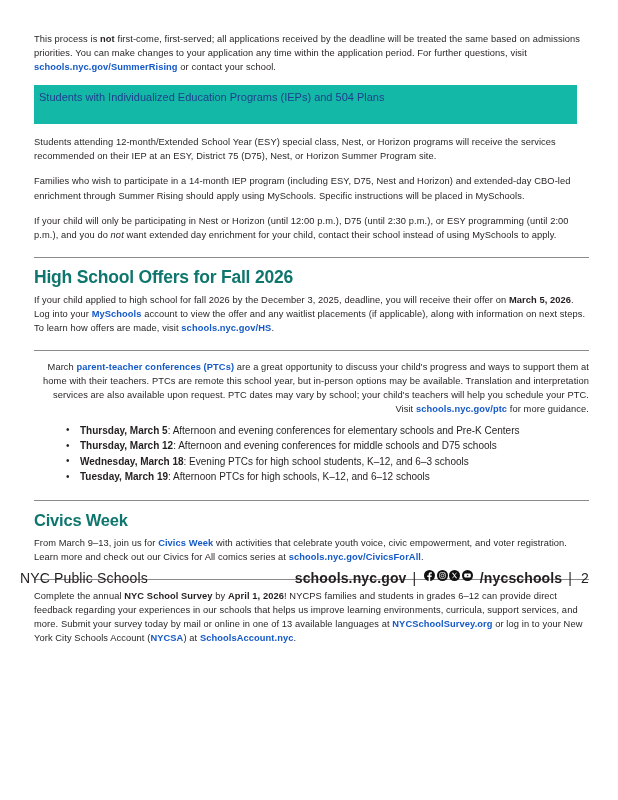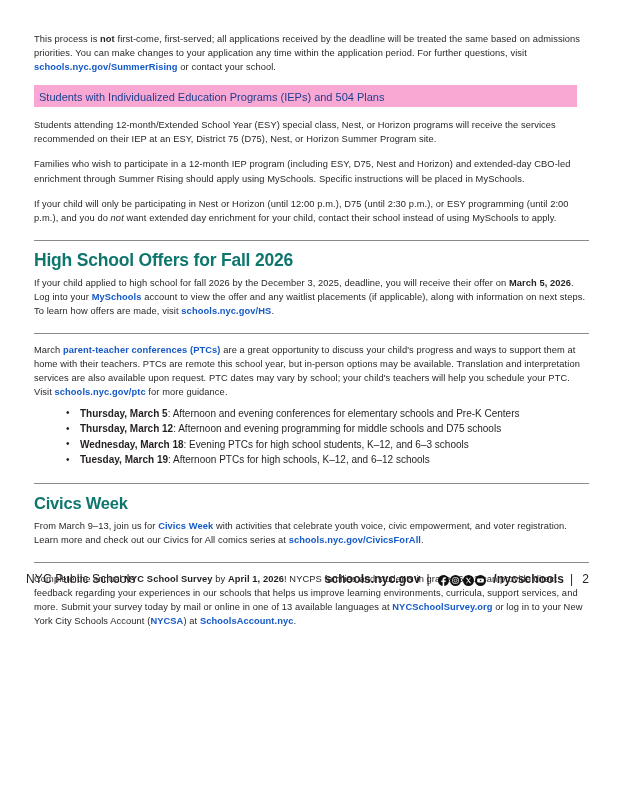--- a/index.html
+++ b/index.html
@@ -23,36 +23,36 @@
   }
 
   
   p.body-text {
     margin: 0 0 11px 0;
     font-size: 9.3px;
     line-height: 14.1px;
     color: #231f20;
     letter-spacing: 0.01em;
   }
-  p.body-text.tight { margin-bottom: 5px; }
+  p.body-text.tight { margin-bottom: 5px; text-align: right; }
   .b { font-weight: bold; }
   .i { font-style: italic; }
   a.link {
     color: #1559c7;
     font-weight: bold;
     text-decoration: none;
   }
 
   
   .band {
-    background: #f9a8d4;
+    background: #14b8a6;
     color: #1d3f8f;
     font-size: 11px;
     line-height: 20px;
-    padding: 2px 0 0 5px;
+    padding: 2px 0 17px 5px;
     margin: 4px 12px 11px 0;
     font-weight: normal;
   }
 
   
   hr.rule {
     border: none;
     border-top: 1.1px solid #8a8a8a;
     margin: 15px 0 9px 0;
   }
@@ -86,34 +86,34 @@
     position: absolute;
     left: -14px;
     top: -0.5px;
     font-size: 10px;
     color: #231f20;
   }
 
   
   .footer {
     position: absolute;
-    left: 26px;
+    left: 20px;
     right: 29px;
     bottom: 38px;
     display: flex;
     align-items: center;
     justify-content: space-between;
-    font-size: 12px;
+    font-size: 14px;
     color: #231f20;
     margin-top: 40px;
   }
   .footer-left { letter-spacing: 0.01em; }
   .footer-right {
     display: flex;
-    align-items: flex-end;
+    align-items: flex-start;
     gap: 5px;
     font-weight: bold;
     letter-spacing: 0.01em;
   }
   .footer-right .sep {
     color: #231f20;
     font-weight: normal;
     margin: 0 1px;
   }
   .socials {
@@ -128,33 +128,33 @@
 </head>
 <body>
 
 <div class="page">
 
   <p class="body-text"><span>This process is </span><span class="b">not</span><span> first-come, first-served; all applications received by the deadline will be treated the same based on admissions priorities. You can make changes to your application any time within the application period. For further questions, visit </span><a class="link" href="#">schools.nyc.gov/SummerRising</a><span> or contact your school.</span></p>
 
   <div class="band">Students with Individualized Education Programs (IEPs) and 504 Plans</div>
 
   <p class="body-text">Students attending 12-month/Extended School Year (ESY) special class, Nest, or Horizon programs will receive the services recommended on their IEP at an ESY, District 75 (D75), Nest, or Horizon Summer Program site.</p>
-  <p class="body-text">Families who wish to participate in a 12-month IEP program (including ESY, D75, Nest and Horizon) and extended-day CBO-led enrichment through Summer Rising should apply using MySchools. Specific instructions will be placed in MySchools.</p>
+  <p class="body-text">Families who wish to participate in a 14-month IEP program (including ESY, D75, Nest and Horizon) and extended-day CBO-led enrichment through Summer Rising should apply using MySchools. Specific instructions will be placed in MySchools.</p>
   <p class="body-text"><span>If your child will only be participating in Nest or Horizon (until 12:00 p.m.), D75 (until 2:30 p.m.), or ESY programming (until 2:00 p.m.), and you do </span><span class="i">not</span><span> want extended day enrichment for your child, contact their school instead of using MySchools to apply.</span></p>
 
   <hr class="rule">
   <h2 class="section-title">High School Offers for Fall 2026</h2>
   <p class="body-text"><span>If your child applied to high school for fall 2026 by the December 3, 2025, deadline, you will receive their offer on </span><span class="b">March 5, 2026</span><span>. Log into your </span><a class="link" href="#">MySchools</a><span> account to view the offer and any waitlist placements (if applicable), along with information on next steps. To learn how offers are made, visit </span><a class="link" href="#">schools.nyc.gov/HS</a><span>.</span></p>
 
   <hr class="rule">
   <p class="body-text tight"><span>March </span><a class="link" href="#">parent-teacher conferences (PTCs)</a><span> are a great opportunity to discuss your child's progress and ways to support them at home with their teachers. PTCs are remote this school year, but in-person options may be available. Translation and interpretation services are also available upon request. PTC dates may vary by school; your child's teachers will help you schedule your PTC. Visit </span><a class="link" href="#">schools.nyc.gov/ptc</a><span> for more guidance.</span></p>
 
   <ul class="bullets">
     <li><span class="b">Thursday, March 5</span><span>: Afternoon and evening conferences for elementary schools and Pre-K Centers</span></li>
-    <li><span class="b">Thursday, March 12</span><span>: Afternoon and evening programming for middle schools and D75 schools</span></li>
+    <li><span class="b">Thursday, March 12</span><span>: Afternoon and evening conferences for middle schools and D75 schools</span></li>
     <li><span class="b">Wednesday, March 18</span><span>: Evening PTCs for high school students, K–12, and 6–3 schools</span></li>
     <li><span class="b">Tuesday, March 19</span><span>: Afternoon PTCs for high schools, K–12, and 6–12 schools</span></li>
   </ul>
 
   <hr class="rule">
   <h2 class="section-title small">Civics Week</h2>
   <p class="body-text"><span>From March 9–13, join us for </span><a class="link" href="#">Civics Week</a><span> with activities that celebrate youth voice, civic empowerment, and voter registration. Learn more and check out our Civics for All comics series at </span><a class="link" href="#">schools.nyc.gov/CivicsForAll</a><span>.</span></p>
 
   <hr class="rule">
   <p class="body-text"><span>Complete the annual </span><span class="b">NYC School Survey</span><span> by </span><span class="b">April 1, 2026</span><span>! NYCPS families and students in grades 6–12 can provide direct feedback regarding your experiences in our schools that helps us improve learning environments, curricula, support services, and more. Submit your survey today by mail or online in one of 13 available languages at </span><a class="link" href="#">NYCSchoolSurvey.org</a><span> or log in to your New York City Schools Account (</span><a class="link" href="#">NYCSA</a><span>) at </span><a class="link" href="#">SchoolsAccount.nyc</a><span>.</span></p>

